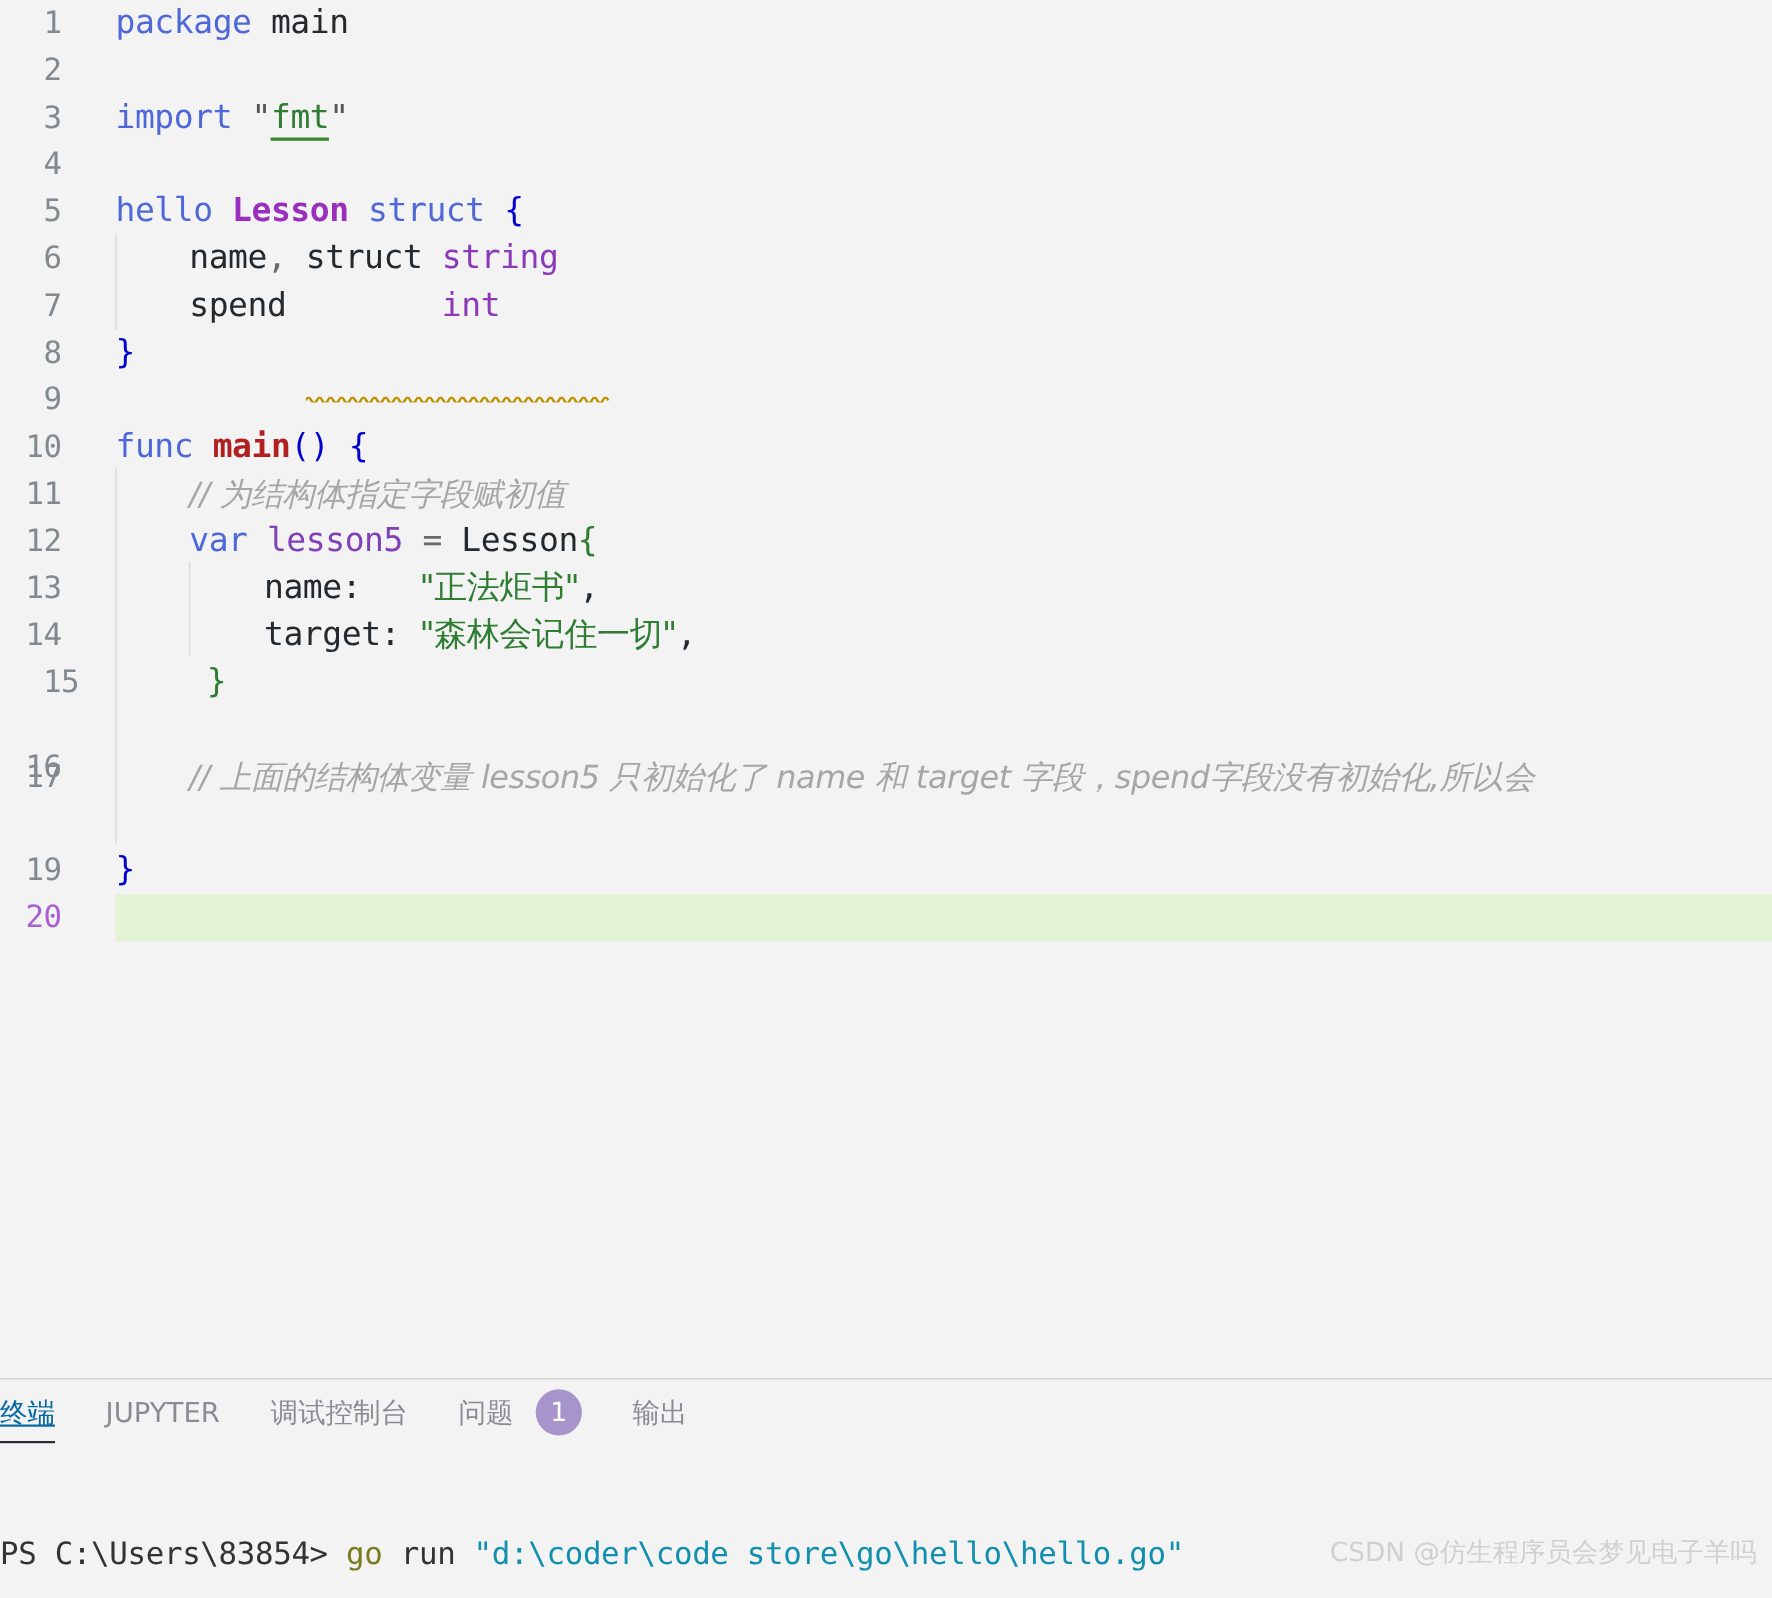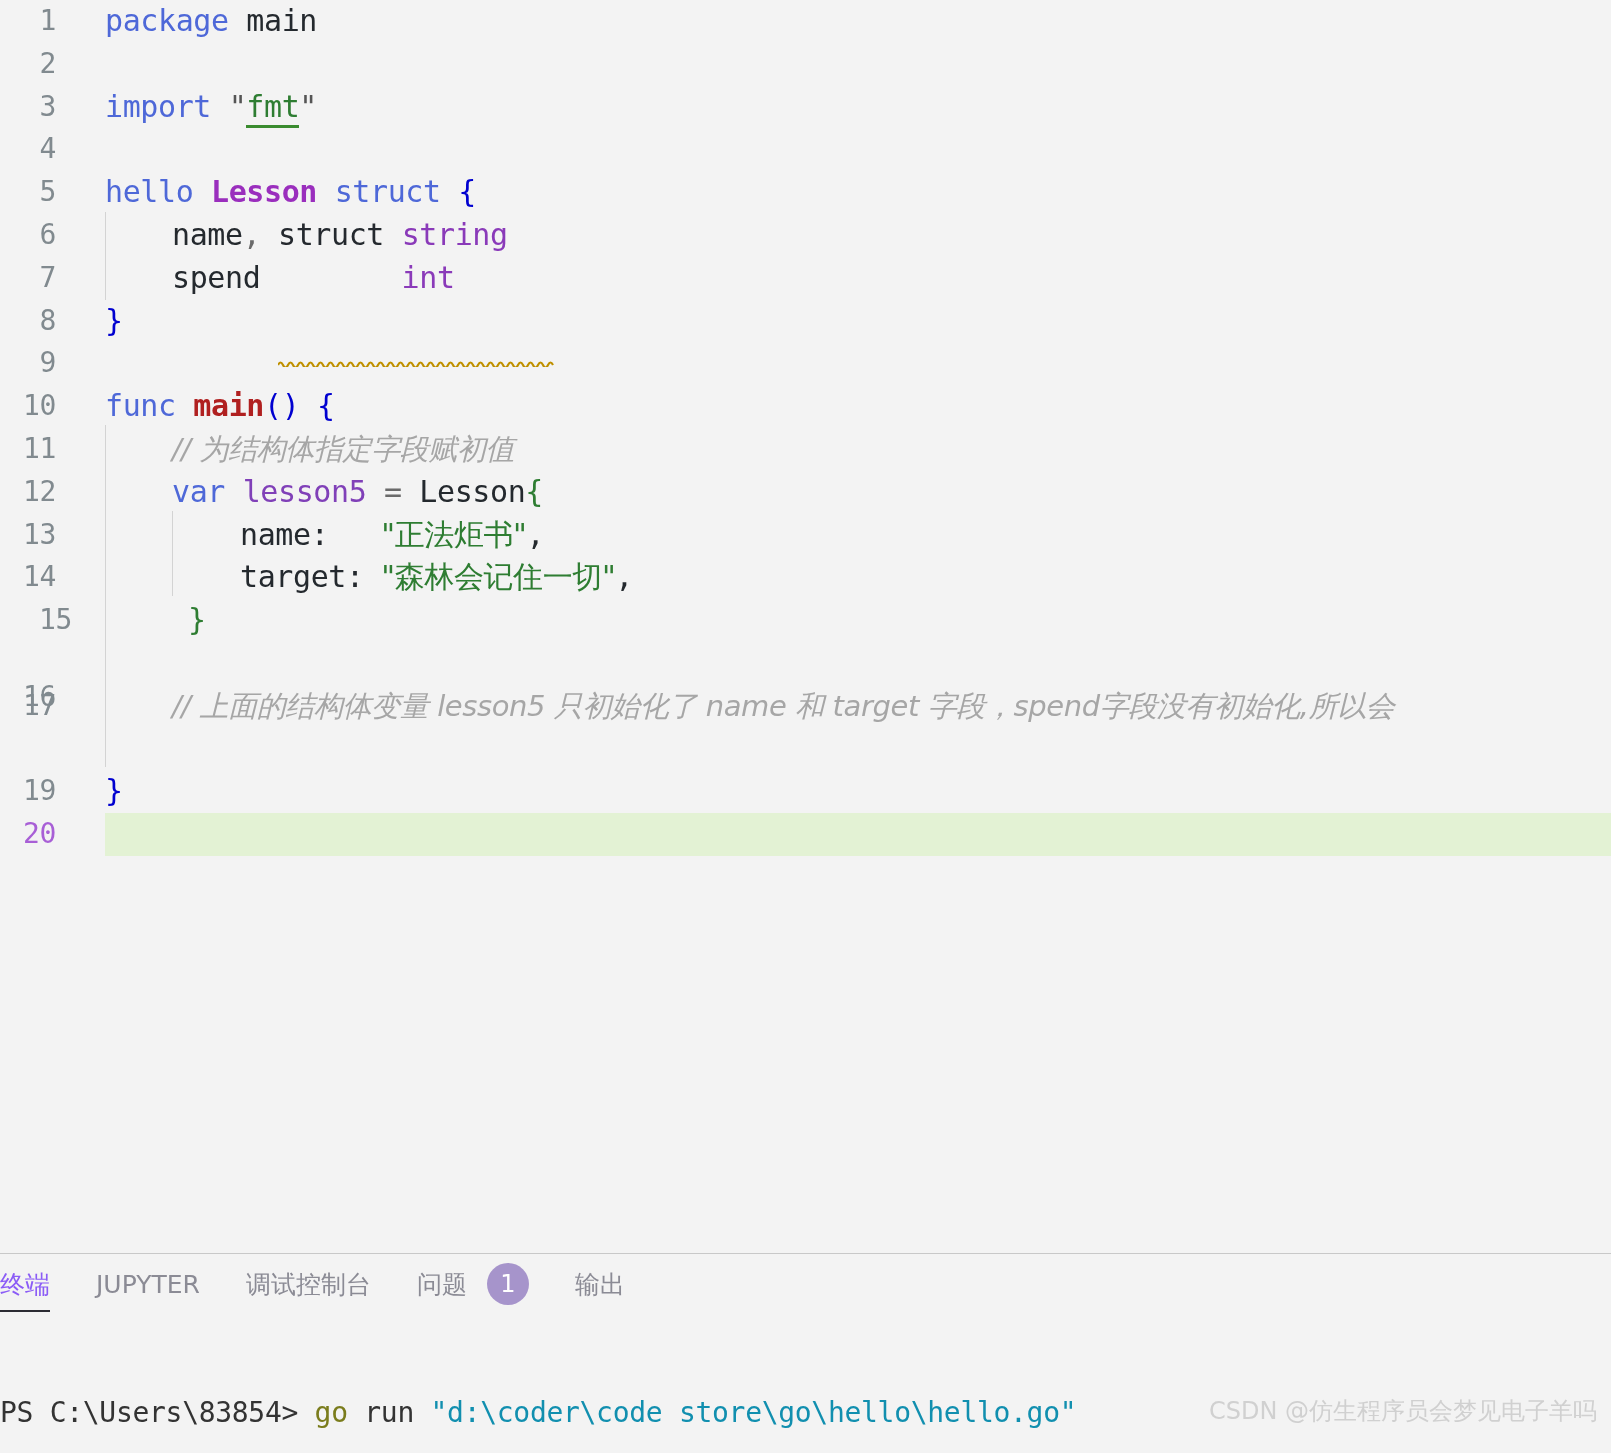--- a/index.html
+++ b/index.html
@@ -108,21 +108,21 @@
     position: relative;
     display: flex;
     align-items: center;
     height: 60px;
     margin-right: 46px;
     font-family: "DejaVu Sans", "Liberation Sans", sans-serif;
     font-size: 25px;
     color: #8b8b95;
     white-space: nowrap;
   }
-  .ptab.active { color: #8b5cf6; }
+  .ptab.active { color: #0369a1; text-decoration: underline; }
   .ptab.active::after {
     content: "";
     position: absolute;
     left: 0; right: 0;
     bottom: 2px;
     height: 2px;
     background: #2b2b33;
   }
   .badge {
     display: inline-flex;

